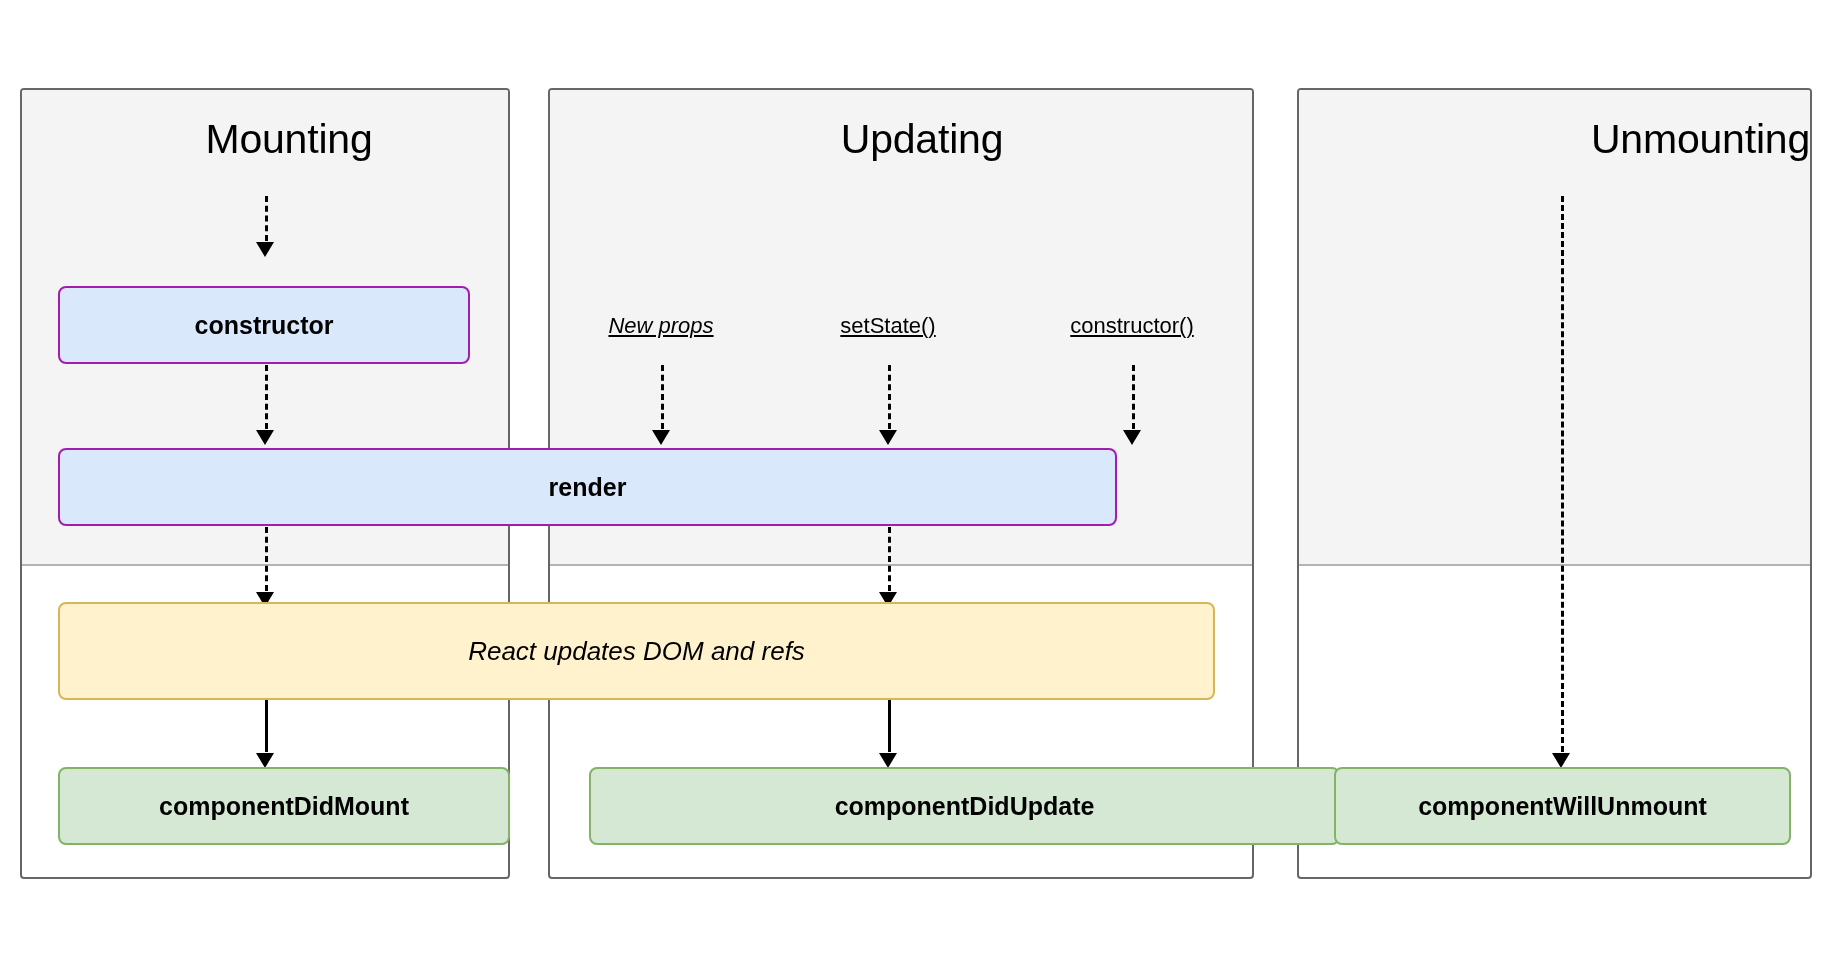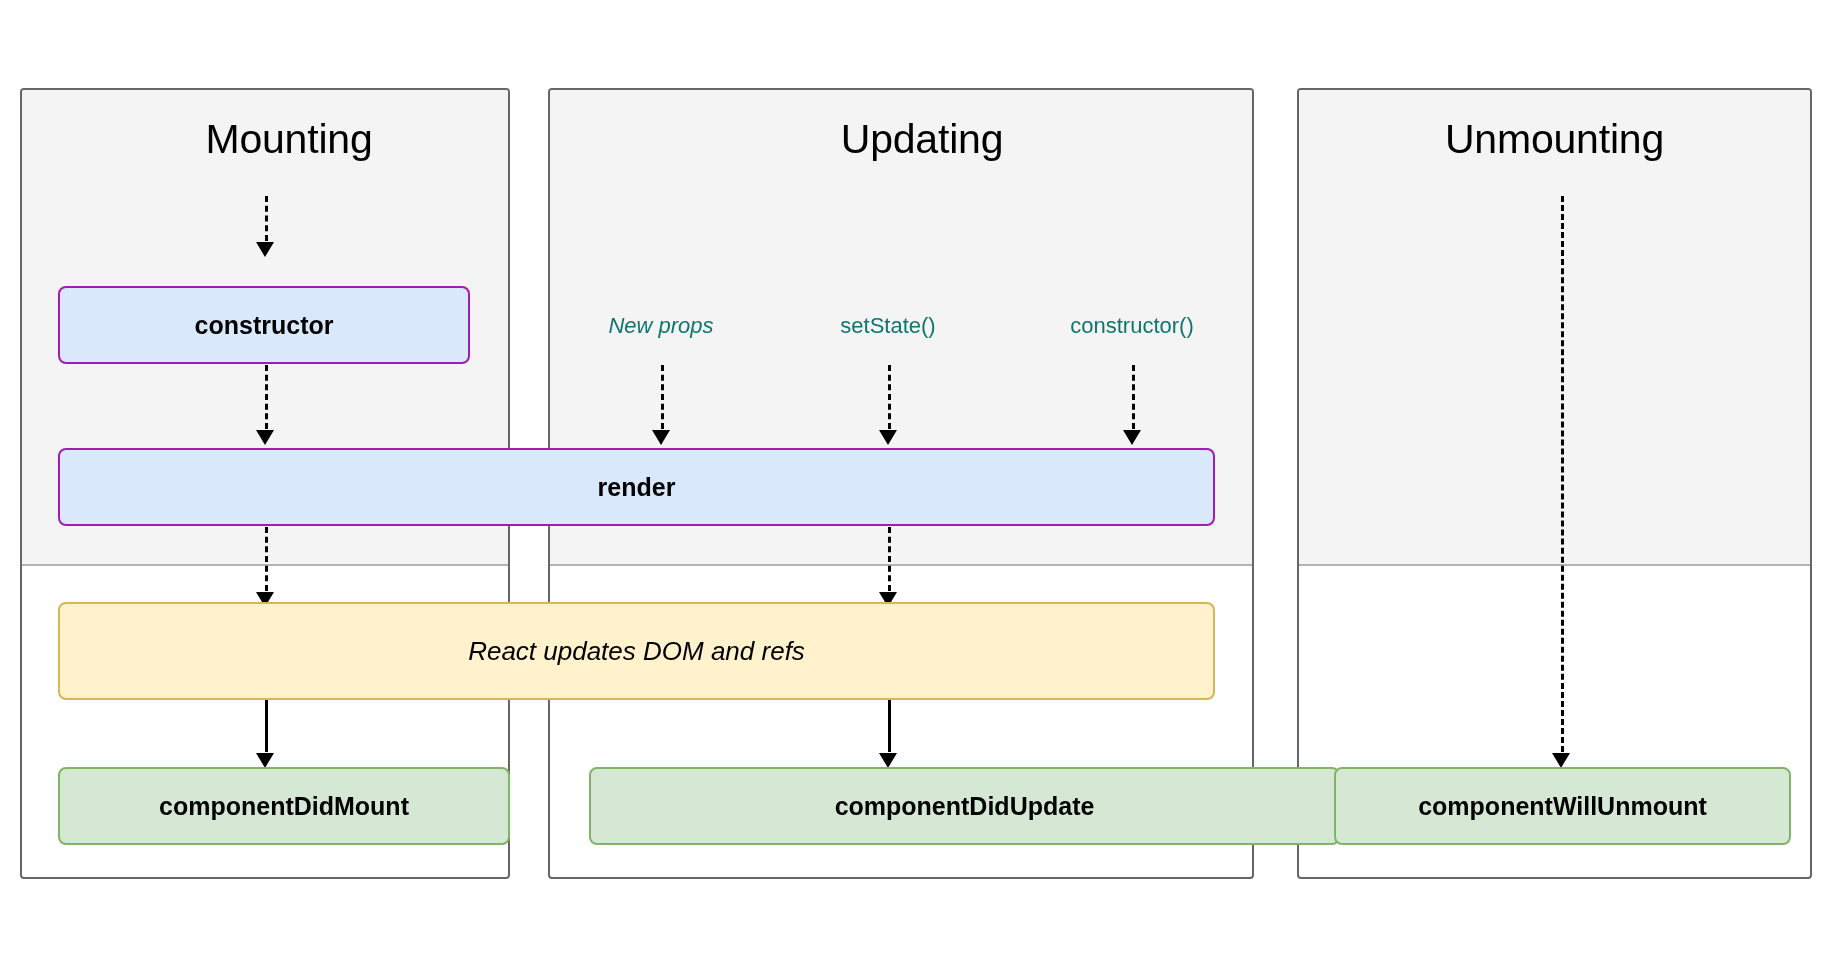--- a/index.html
+++ b/index.html
@@ -77,22 +77,23 @@
     background: #d5e8d4;
     border: 2px solid #82b366;
   }
 
   
   .trigger {
     position: absolute;
     text-align: center;
     font-size: 22px;
     font-weight: 400;
-    color: #0f766e;
+    color: #000000;
     white-space: nowrap;
+    text-decoration: underline;
   }
   .trigger.italic { font-style: italic; }
 
   
   .arrow {
     position: absolute;
     width: 0;
   }
   .arrow .shaft {
     position: absolute;
@@ -125,21 +126,21 @@
     <div class="panel-title" style="top:26px;margin-left:48px;">Mounting</div>
   </div>
 
   <div class="panel" style="left:548px; top:88px; width:706px; height:791px;">
     <div class="panel-top" style="height:476px;"></div>
     <div class="panel-title" style="top:26px;margin-left:42px;">Updating</div>
   </div>
 
   <div class="panel" style="left:1297px; top:88px; width:515px; height:791px;">
     <div class="panel-top" style="height:476px;"></div>
-    <div class="panel-title" style="top:26px;">Unmounting</div>
+    <div class="panel-title" style="top:26px;text-align:right;">Unmounting</div>
   </div>
 
   <div class="arrow dashed" style="left:265px; top:196px; height:60px;">
     <div class="shaft" style="height:45px;"></div>
     <div class="head"></div>
   </div>
 
   <div class="arrow dashed" style="left:265px; top:365px; height:79px;">
     <div class="shaft" style="height:64px;"></div>
     <div class="head"></div>
@@ -180,21 +181,21 @@
 
   <div class="arrow dashed" style="left:1561px; top:196px; height:571px;">
     <div class="shaft" style="height:556px;"></div>
     <div class="head"></div>
   </div>
 
   <div class="node blue" style="left:58px; top:286px; width:412px; height:78px;">
     <span>constructor</span>
   </div>
 
-  <div class="node blue" style="left:58px; top:448px; width:1157px; height:78px;">
+  <div class="node blue" style="left:58px; top:448px; width:1059px; height:78px;">
     <span>render</span>
   </div>
 
   <div class="node yellow" style="left:58px; top:602px; width:1157px; height:98px;text-align:center;">
     <span>React updates DOM and refs</span>
   </div>
 
   <div class="node green" style="left:58px; top:767px; width:452px; height:78px;">
     <span>componentDidMount</span>
   </div>

